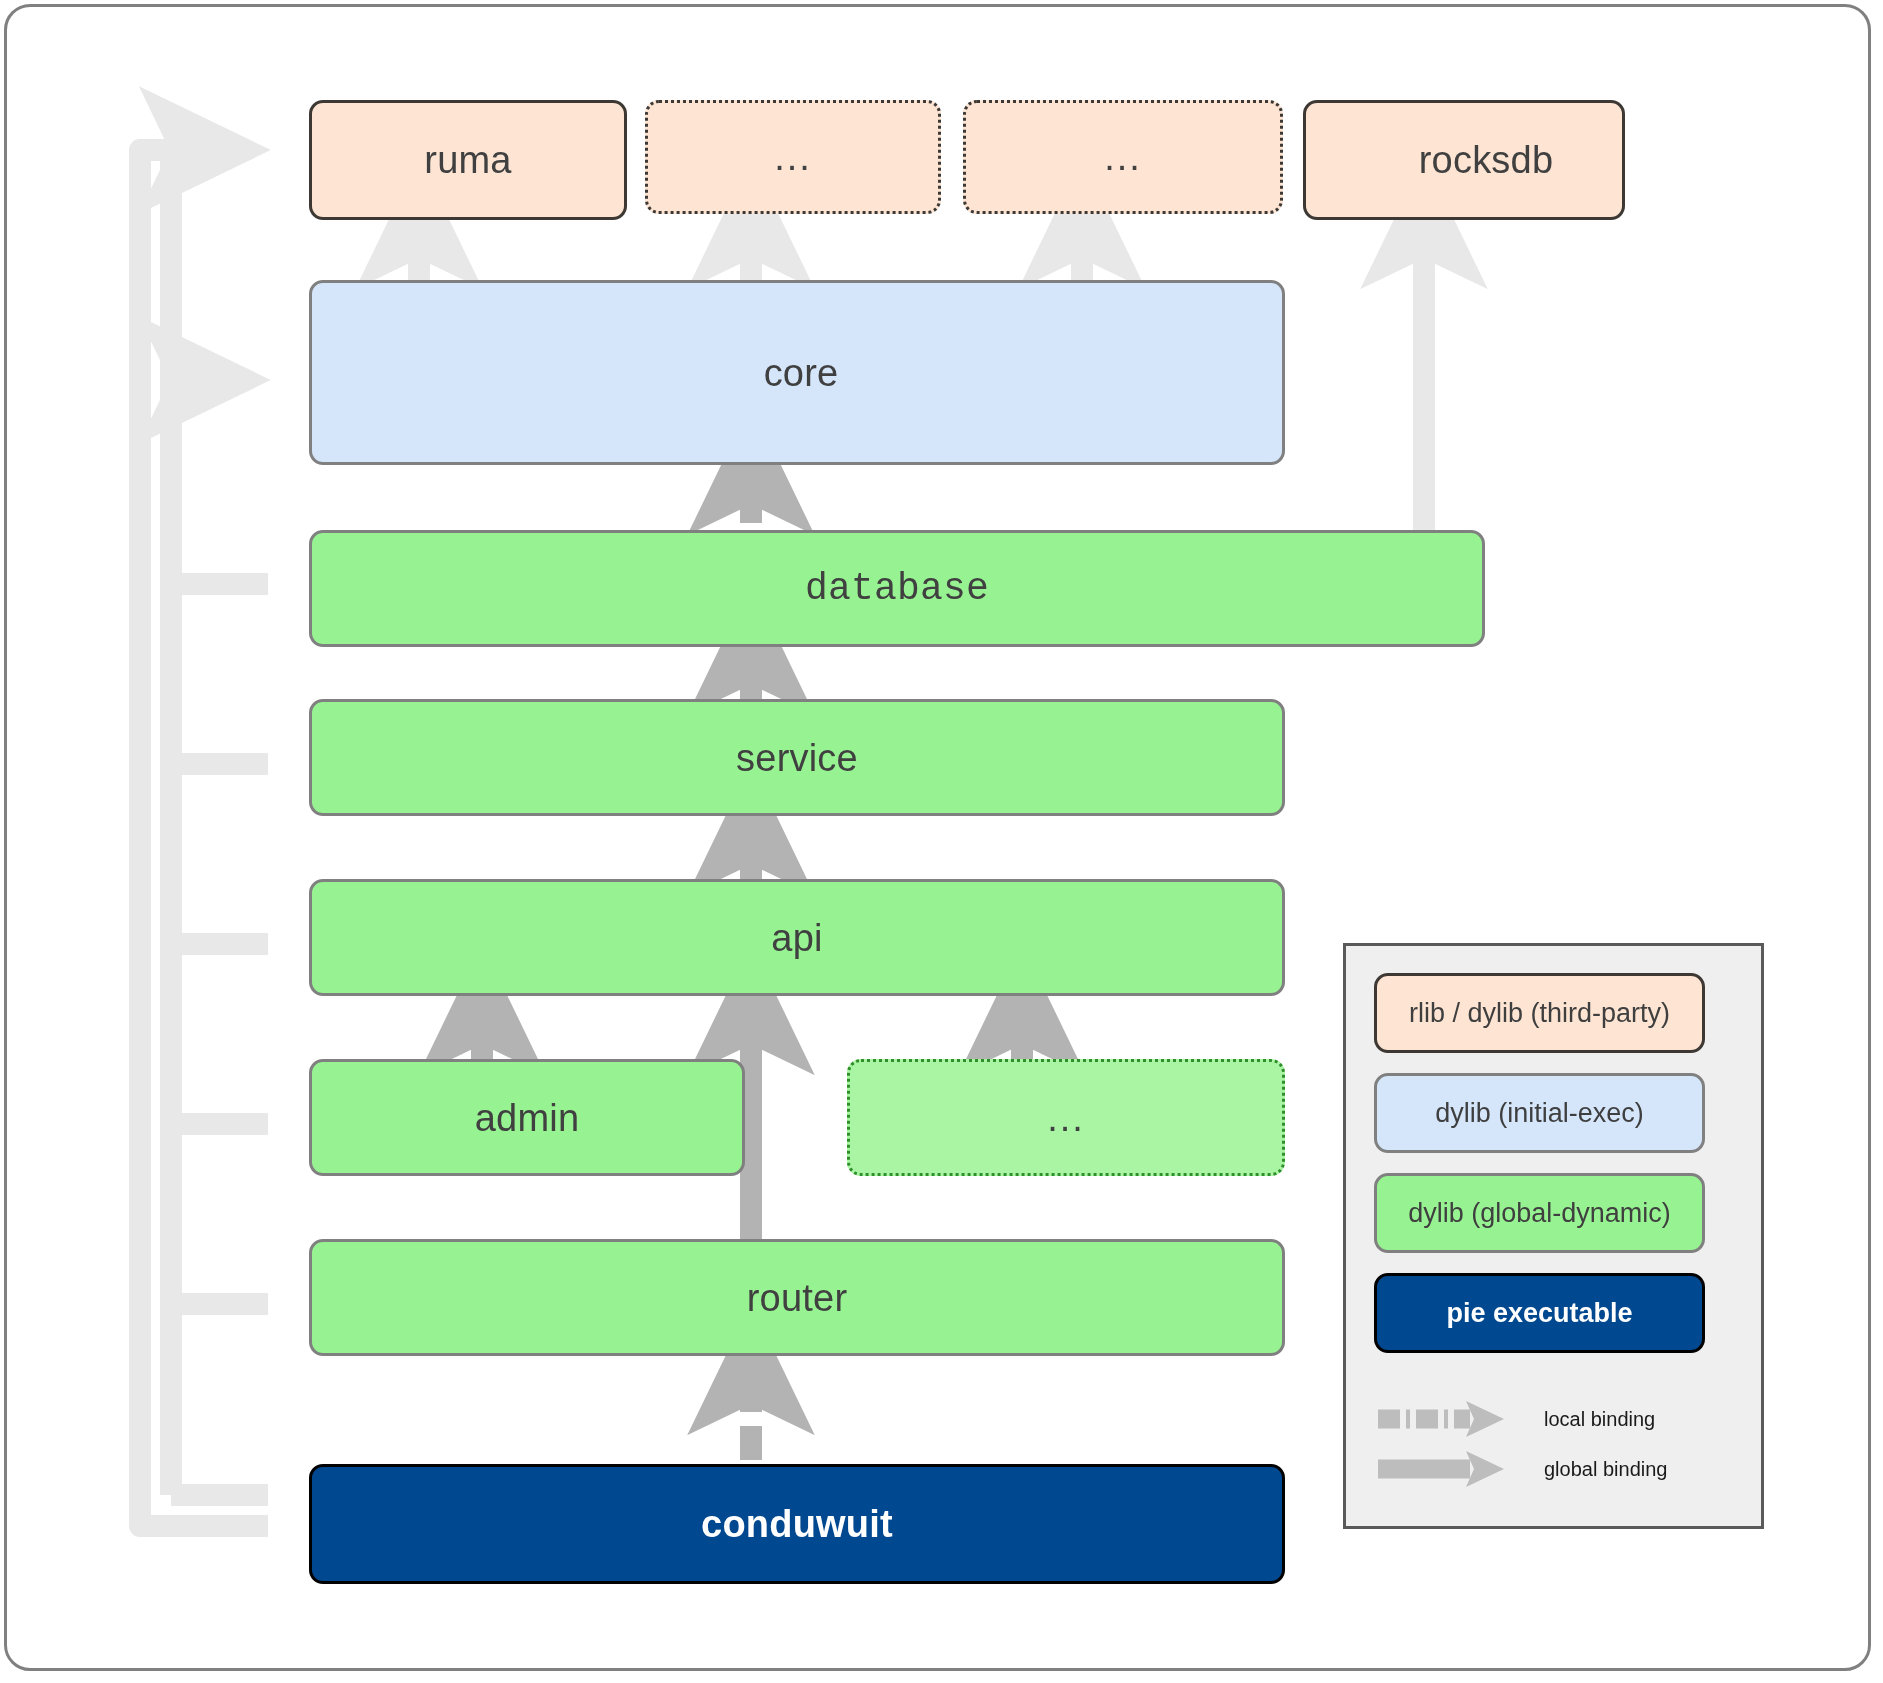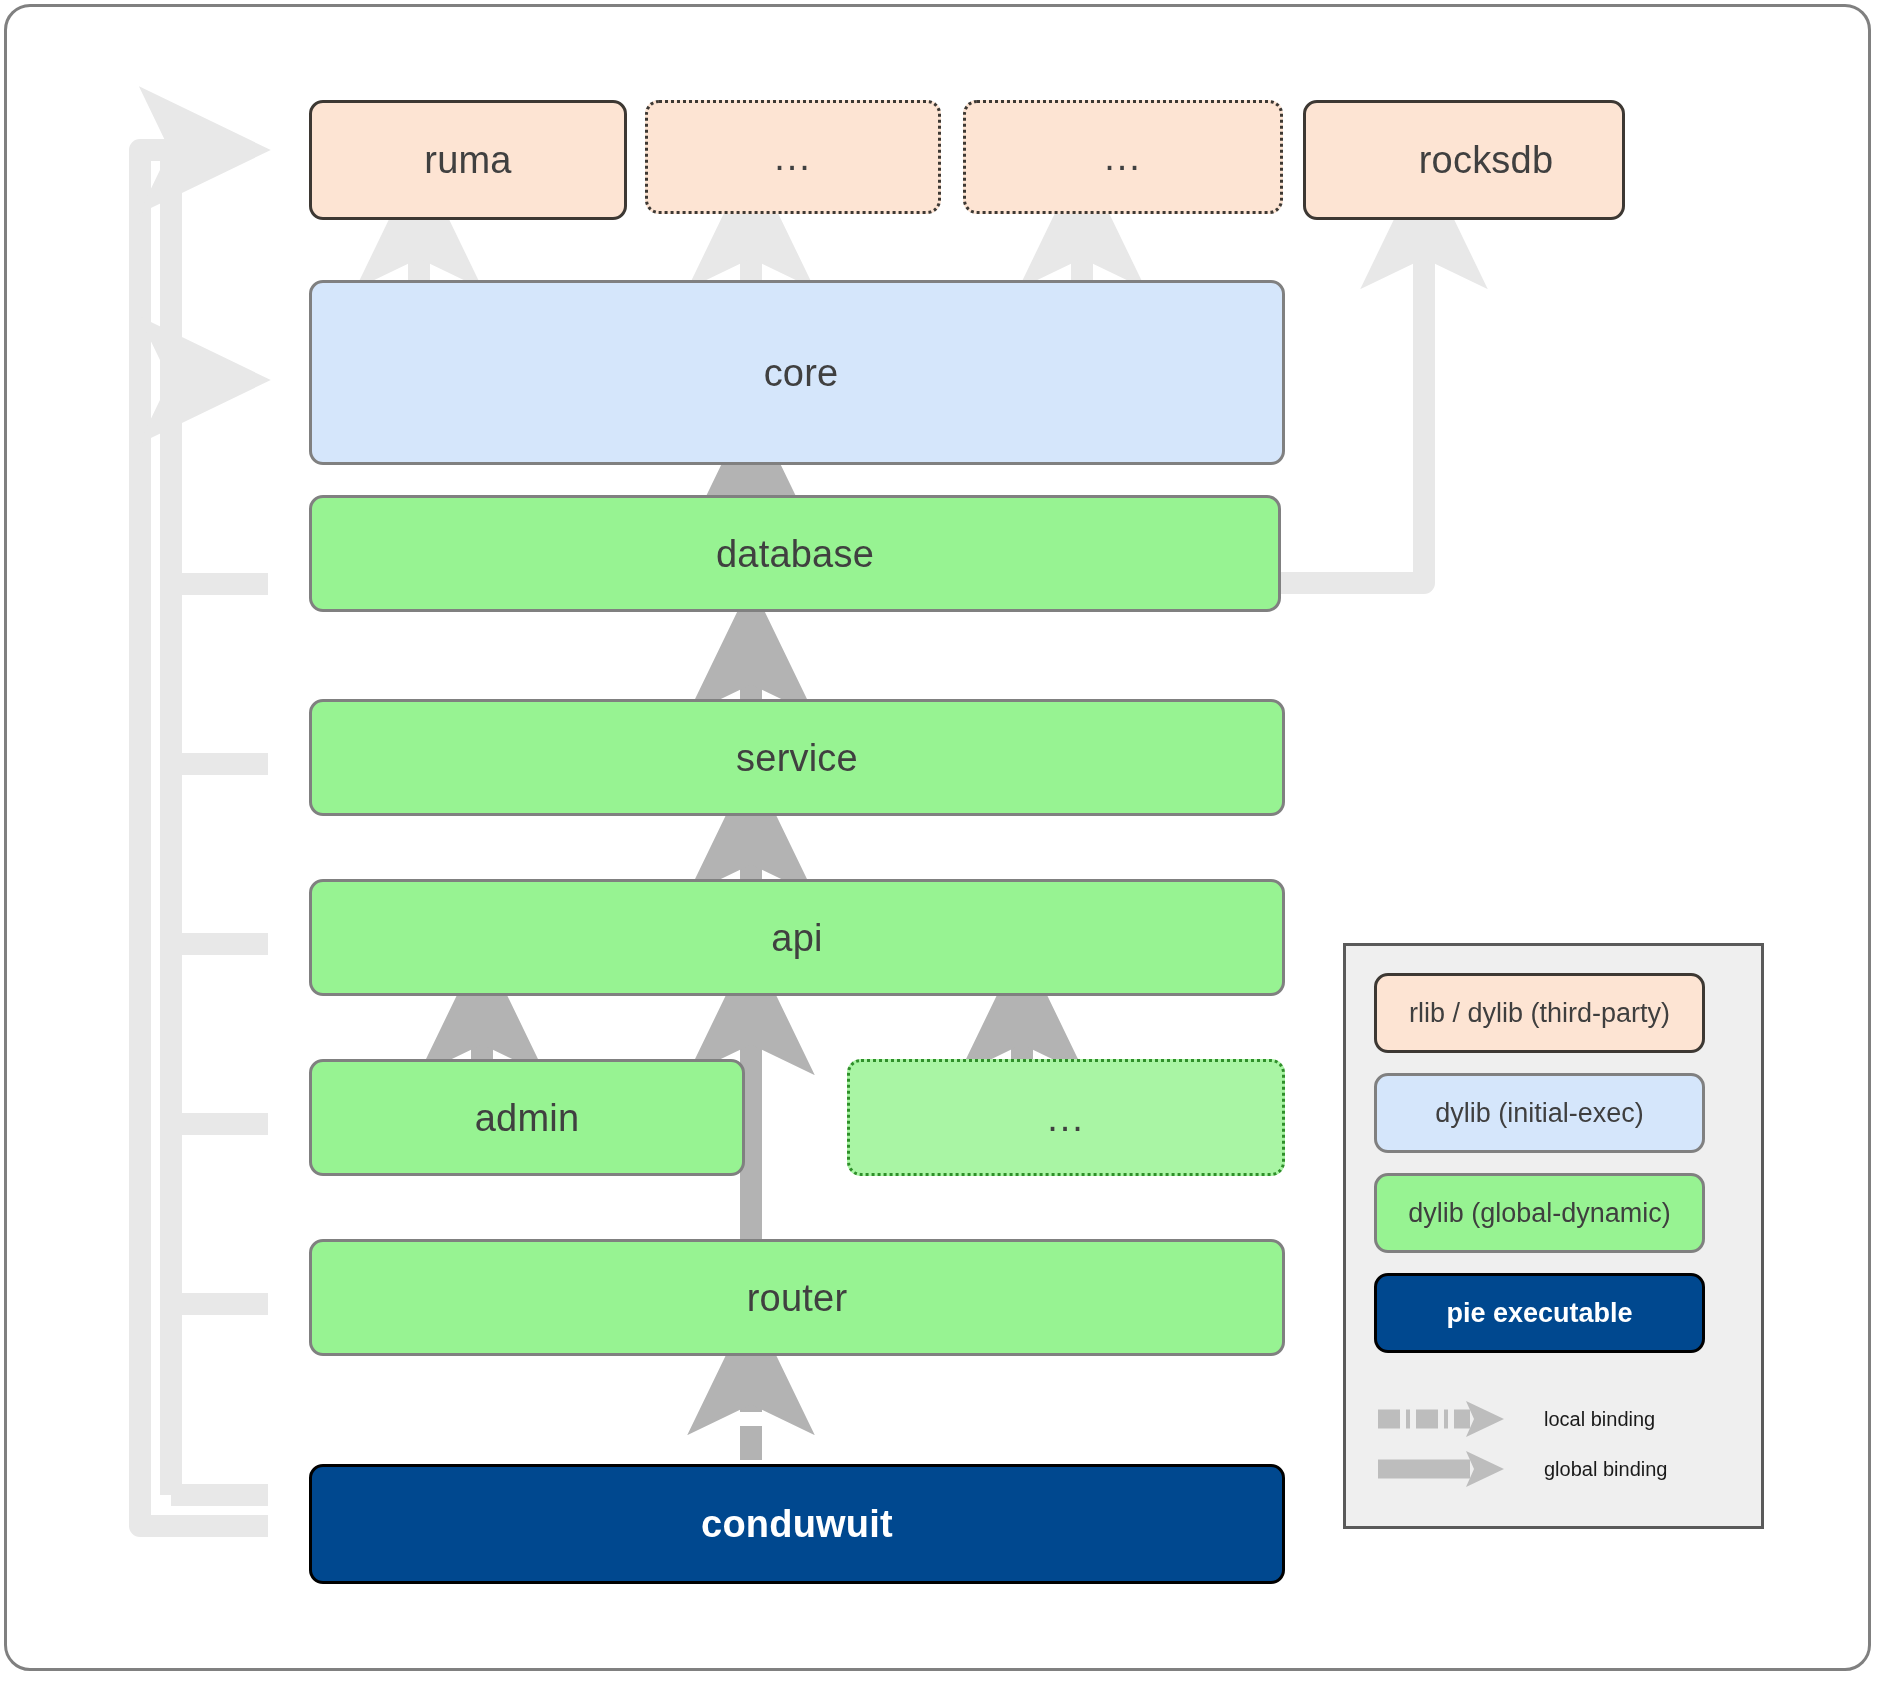--- a/index.html
+++ b/index.html
@@ -225,21 +225,21 @@
   </div>
 
   <div class="node third-party" style="left:1259px; top:100px; width:322px; height:120px;padding-left:44px;">
     <span class="node-label">rocksdb</span>
   </div>
 
   <div class="node initial-exec" style="left:265px; top:280px; width:976px; height:185px;padding-left:8px;">
     <span class="node-label">core</span>
   </div>
 
-  <div class="node global-dynamic" style="left:265px; top:495px; width:972px; height:117px;">
+  <div class="node global-dynamic" style="left:265px; top:530px; width:1176px; height:117px;font-family:Liberation Mono, monospace;">
     <span class="node-label">database</span>
   </div>
 
   <div class="node global-dynamic" style="left:265px; top:699px; width:976px; height:117px;">
     <span class="node-label">service</span>
   </div>
 
   <div class="node global-dynamic" style="left:265px; top:879px; width:976px; height:117px;">
     <span class="node-label">api</span>
   </div>

